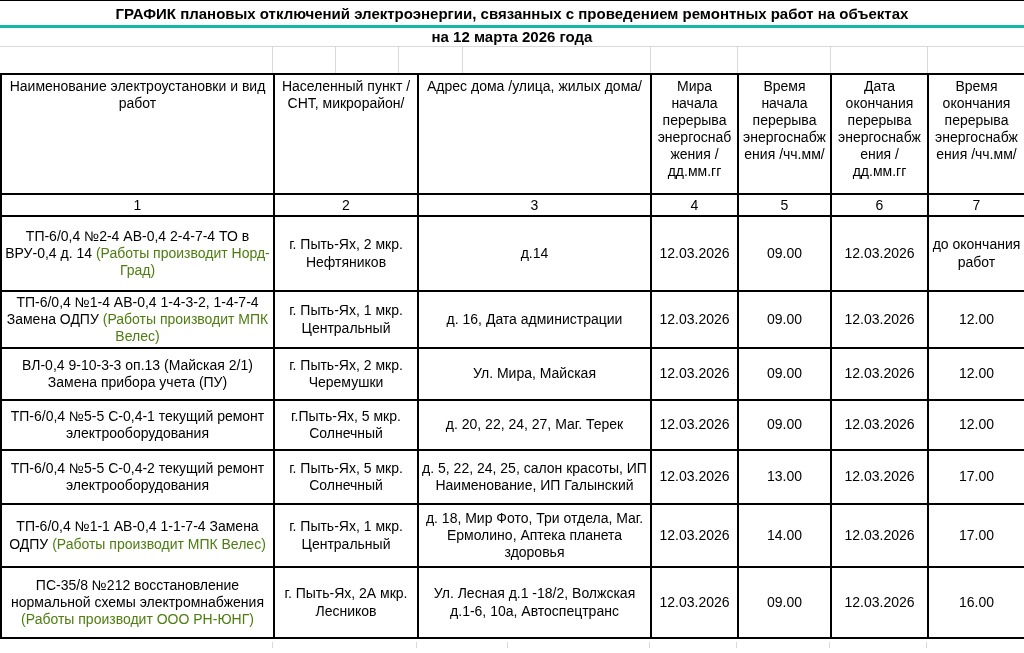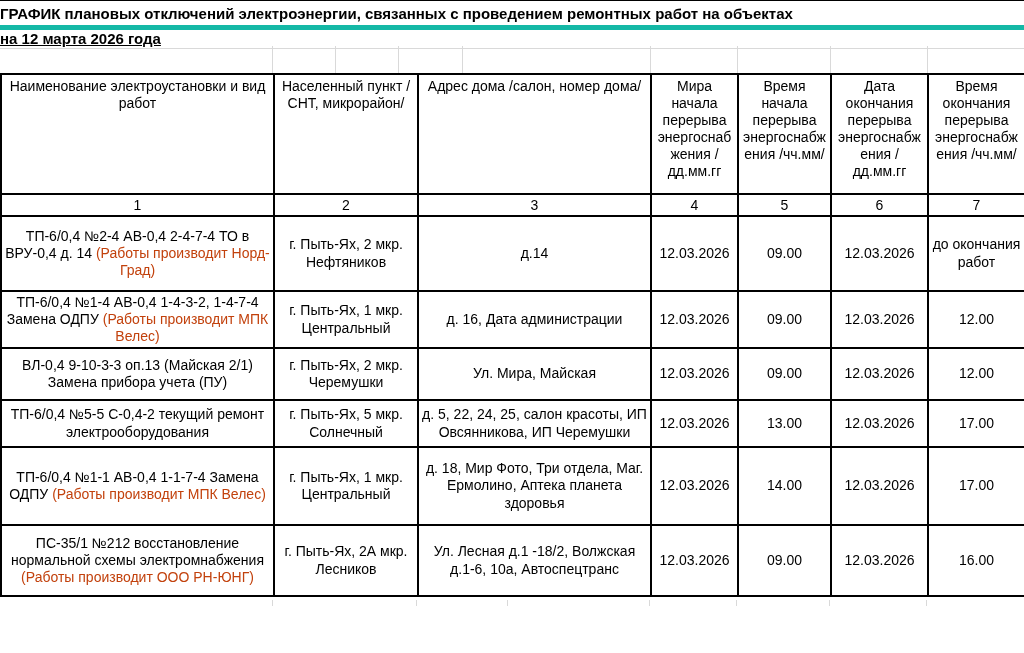--- a/index.html
+++ b/index.html
@@ -13,28 +13,29 @@
     box-sizing:border-box;
     border-top:1px solid #000;
   }
   
   .title-block{
     position:relative;
     width:1024px;height:72px;
     box-sizing:border-box;
   }
   .title-line{
+    text-align:center;
     font-weight:bold;
     font-size:15px;
     line-height:23px;
     white-space:nowrap;
   }
   .title-line.t1{height:24px;line-height:26px;}
   .title-line.t2{height:22px;line-height:22px;}
-  .title-line.t3{height:18px;line-height:18px;border-top:5px solid #14b8a6;text-decoration:underline;}
+  .title-line.t3{height:18px;line-height:18px;border-top:3px solid #14b8a6;}
   .title-empty{height:8px;border-top:1px solid #d9d9d9;}
   .vgrid{
     position:absolute;bottom:0;width:1px;height:27px;background:#d9d9d9;
   }
   
   table.schedule{
     table-layout:fixed;
     width:1024px;
     border-collapse:collapse;
     font-size:14px;
@@ -59,24 +60,24 @@
   }
   tr.head-row{height:120px;}
   tr.head-row th{vertical-align:top;padding-top:3px;font-size:14px;}
   tr.num-row{height:22px;}
   tr.num-row td{vertical-align:middle;line-height:1;}
   tbody td{vertical-align:middle;}
   tr.r1{height:75px;}
   tr.r2{height:57px;}
   tr.r3{height:52px;margin-top:20px;}
   tr.r4{height:50px;}
-  tr.r5{height:47px;}
-  tr.r6{height:78px;}
+  tr.r5{height:54px;}
+  tr.r6{height:63px;}
   tr.r7{height:71px;}
-  .note{color:#c2410c;}
+  .note{color:#4d7c0f;}
   
   .bottom-strip{
     position:relative;
     width:1024px;height:9px;
     background:#ffffff;
   }
   .bottom-strip .vgrid{height:6px;bottom:0;}
 </style>
 </head>
 <body>
@@ -104,21 +105,21 @@
         <col class="c3">
         <col class="c4">
       <col class="c5">
         <col class="c6">
         <col class="c7">
     </colgroup>
     <thead>
       <tr class="head-row">
         <th>Наименование электроустановки и вид работ</th>
         <th>Населенный пункт /СНТ, микрорайон/</th>
-        <th>Адрес дома /салон, номер дома/</th>
+        <th>Адрес дома /улица, жилых дома/</th>
         <th>Мира начала перерыва энергоснабжения /дд.мм.гг</th>
         <th>Время начала перерыва энергоснабжения /чч.мм/</th>
         <th>Дата окончания перерыва энергоснабжения /дд.мм.гг</th>
         <th>Время окончания перерыва энергоснабжения /чч.мм/</th>
       </tr>
       <tr class="num-row">
         <td>1</td>
         <td>2</td>
         <td>3</td>
         <td>4</td>
@@ -148,40 +149,49 @@
       </tr>
       <tr class="r3">
         <td><span>ВЛ-0,4 9-10-3-3 оп.13 (Майская 2/1) Замена прибора учета (ПУ)</span><span class="note"></span></td>
         <td>г. Пыть-Ях, 2 мкр. Черемушки</td>
         <td>Ул. Мира, Майская</td>
         <td>12.03.2026</td>
         <td>09.00</td>
         <td>12.03.2026</td>
         <td>12.00</td>
       </tr>
+      <tr class="r4">
+        <td><span>ТП-6/0,4 №5-5 С-0,4-1 текущий ремонт электрооборудования</span><span class="note"></span></td>
+        <td>г.Пыть-Ях, 5 мкр. Солнечный</td>
+        <td>д. 20, 22, 24, 27, Маг. Терек</td>
+        <td>12.03.2026</td>
+        <td>09.00</td>
+        <td>12.03.2026</td>
+        <td>12.00</td>
+      </tr>
       <tr class="r5">
         <td><span>ТП-6/0,4 №5-5 С-0,4-2 текущий ремонт электрооборудования</span><span class="note"></span></td>
         <td>г. Пыть-Ях, 5 мкр. Солнечный</td>
-        <td>д. 5, 22, 24, 25, салон красоты, ИП Овсянникова, ИП Черемушки</td>
+        <td>д. 5, 22, 24, 25, салон красоты, ИП Наименование, ИП Галынский</td>
         <td>12.03.2026</td>
         <td>13.00</td>
         <td>12.03.2026</td>
         <td>17.00</td>
       </tr>
       <tr class="r6">
         <td><span>ТП-6/0,4 №1-1 АВ-0,4 1-1-7-4 Замена ОДПУ </span><span class="note">(Работы производит МПК Велес)</span></td>
         <td>г. Пыть-Ях, 1 мкр. Центральный</td>
         <td>д. 18, Мир Фото, Три отдела, Маг. Ермолино, Аптека планета здоровья</td>
         <td>12.03.2026</td>
         <td>14.00</td>
         <td>12.03.2026</td>
         <td>17.00</td>
       </tr>
       <tr class="r7">
-        <td><span>ПС-35/1 №212  восстановление нормальной схемы электромнабжения </span><span class="note">(Работы производит ООО РН-ЮНГ)</span></td>
+        <td><span>ПС-35/8 №212  восстановление нормальной схемы электромнабжения </span><span class="note">(Работы производит ООО РН-ЮНГ)</span></td>
         <td>г. Пыть-Ях, 2А мкр. Лесников</td>
         <td>Ул. Лесная д.1 -18/2, Волжская д.1-6, 10а, Автоспецтранс</td>
         <td>12.03.2026</td>
         <td>09.00</td>
         <td>12.03.2026</td>
         <td>16.00</td>
       </tr>
     </tbody>
   </table>
 

